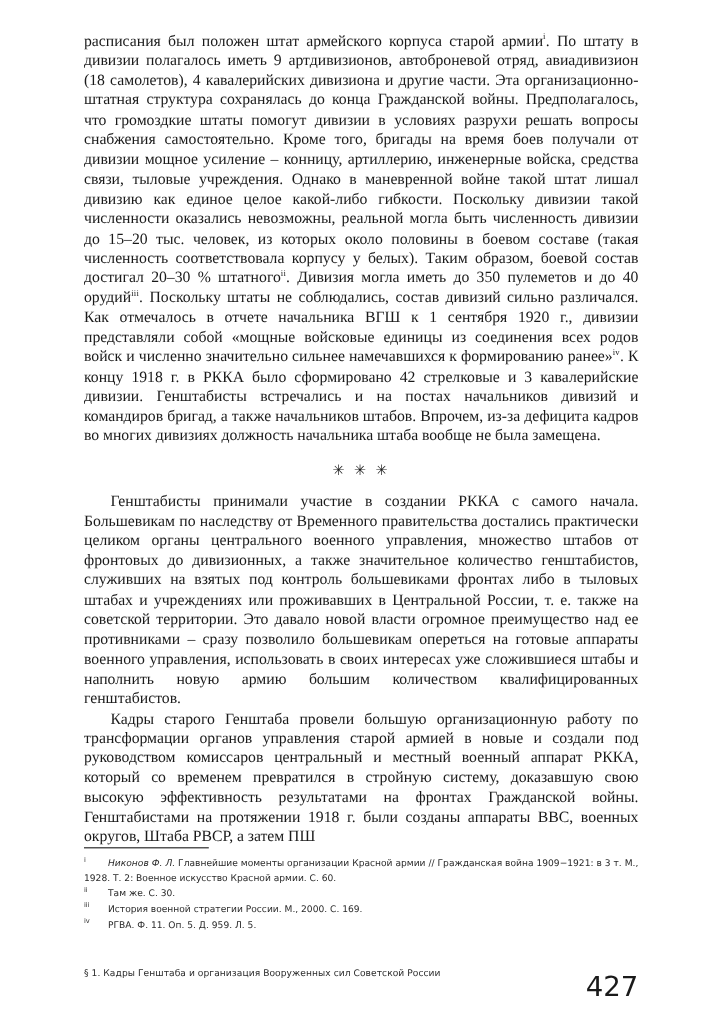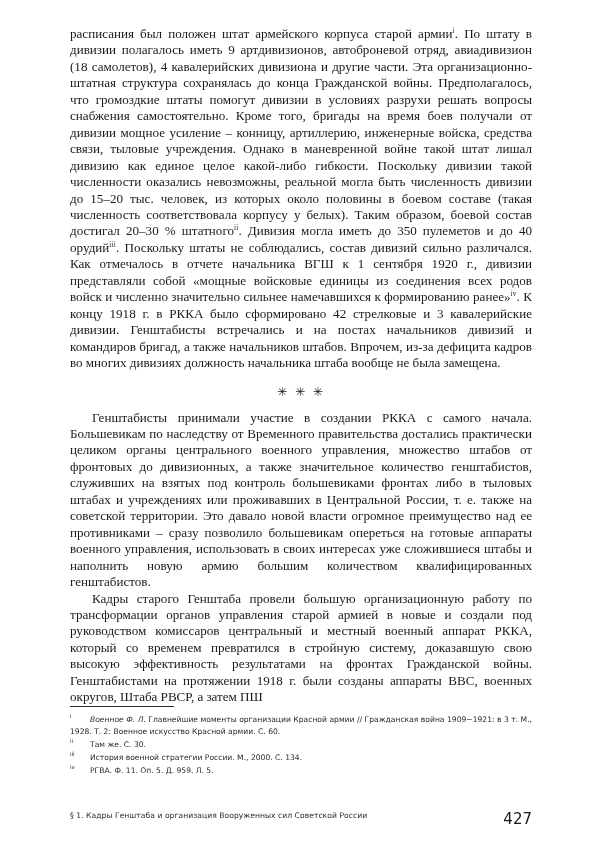--- a/index.html
+++ b/index.html
@@ -89,32 +89,32 @@
   .fn-italic {
     font-style: italic;
   }
 
   .footer {
     position: absolute;
     left: 70px;
     top: 806px;
     width: 462px;
     display: flex;
-    align-items: center;
+    align-items: flex-start;
     justify-content: space-between;
   }
   .footer-text {
     font-family: "DejaVu Sans", "Liberation Sans", sans-serif;
     font-size: 7.6px;
     color: #2a2a2a;
     letter-spacing: 0.05px;
   }
   .footer-pageno {
     font-family: "DejaVu Sans", "Liberation Sans", sans-serif;
-    font-size: 15px;
+    font-size: 23px;
     color: #1a1a1a;
     position: relative;
     top: 4px;
   }
 </style>
 </head>
 <body>
 
 <div class="page">
 
@@ -126,23 +126,23 @@
 
     <p class="body-par">Генштабисты принимали участие в создании РККА с самого начала. Большевикам по наследству от Временного правительства достались практически целиком органы центрального военного управления, множество штабов от фронтовых до дивизионных, а также значительное количество генштабистов, служивших на взятых под контроль большевиками фронтах либо в тыловых штабах и учреждениях или проживавших в Центральной России, т. е. также на советской территории. Это давало новой власти огромное преимущество над ее противниками – сразу позволило большевикам опереться на готовые аппараты военного управления, использовать в своих интересах уже сложившиеся штабы и наполнить новую армию большим количеством квалифицированных генштабистов.</p>
 
     <p class="body-par">Кадры старого Генштаба провели большую организационную работу по трансформации органов управления старой армией в новые и создали под руководством комиссаров центральный и местный военный аппарат РККА, который со временем превратился в стройную систему, доказавшую свою высокую эффективность результатами на фронтах Гражданской войны. Генштабистами на протяжении 1918 г. были созданы аппараты ВВС, военных округов, Штаба РВСР, а затем ПШ</p>
 
   </div>
 
   <div class="footnotes">
     <div class="fn-rule"></div>
     <div id="fn-list">
-        <div class="fn-item"><span class="fn-mark">i</span><span class="fn-italic">Военное Ф. Л.</span><span> Главнейшие моменты организации Красной армии // Гражданская война 1909−1921: в 3 т. М., 1928. Т. 2: Военное искусство Красной армии. С. 60.</span></div>
+        <div class="fn-item"><span class="fn-mark">i</span><span class="fn-italic">Никонов Ф. Л.</span><span> Главнейшие моменты организации Красной армии // Гражданская война 1909−1921: в 3 т. М., 1928. Т. 2: Военное искусство Красной армии. С. 60.</span></div>
         <div class="fn-item"><span class="fn-mark">ii</span><span>Там же. С. 30.</span></div>
-        <div class="fn-item"><span class="fn-mark">iii</span><span>История военной стратегии России. М., 2000. С. 134.</span></div>
+        <div class="fn-item"><span class="fn-mark">iii</span><span>История военной стратегии России. М., 2000. С. 169.</span></div>
         <div class="fn-item"><span class="fn-mark">iv</span><span>РГВА. Ф. 11. Оп. 5. Д. 959. Л. 5.</span></div>
       </div>
   </div>
 
   <div class="footer">
     <div class="footer-text">§ 1. Кадры Генштаба и организация Вооруженных сил Советской России</div>
     <div class="footer-pageno">427</div>
   </div>
 
 </div>

